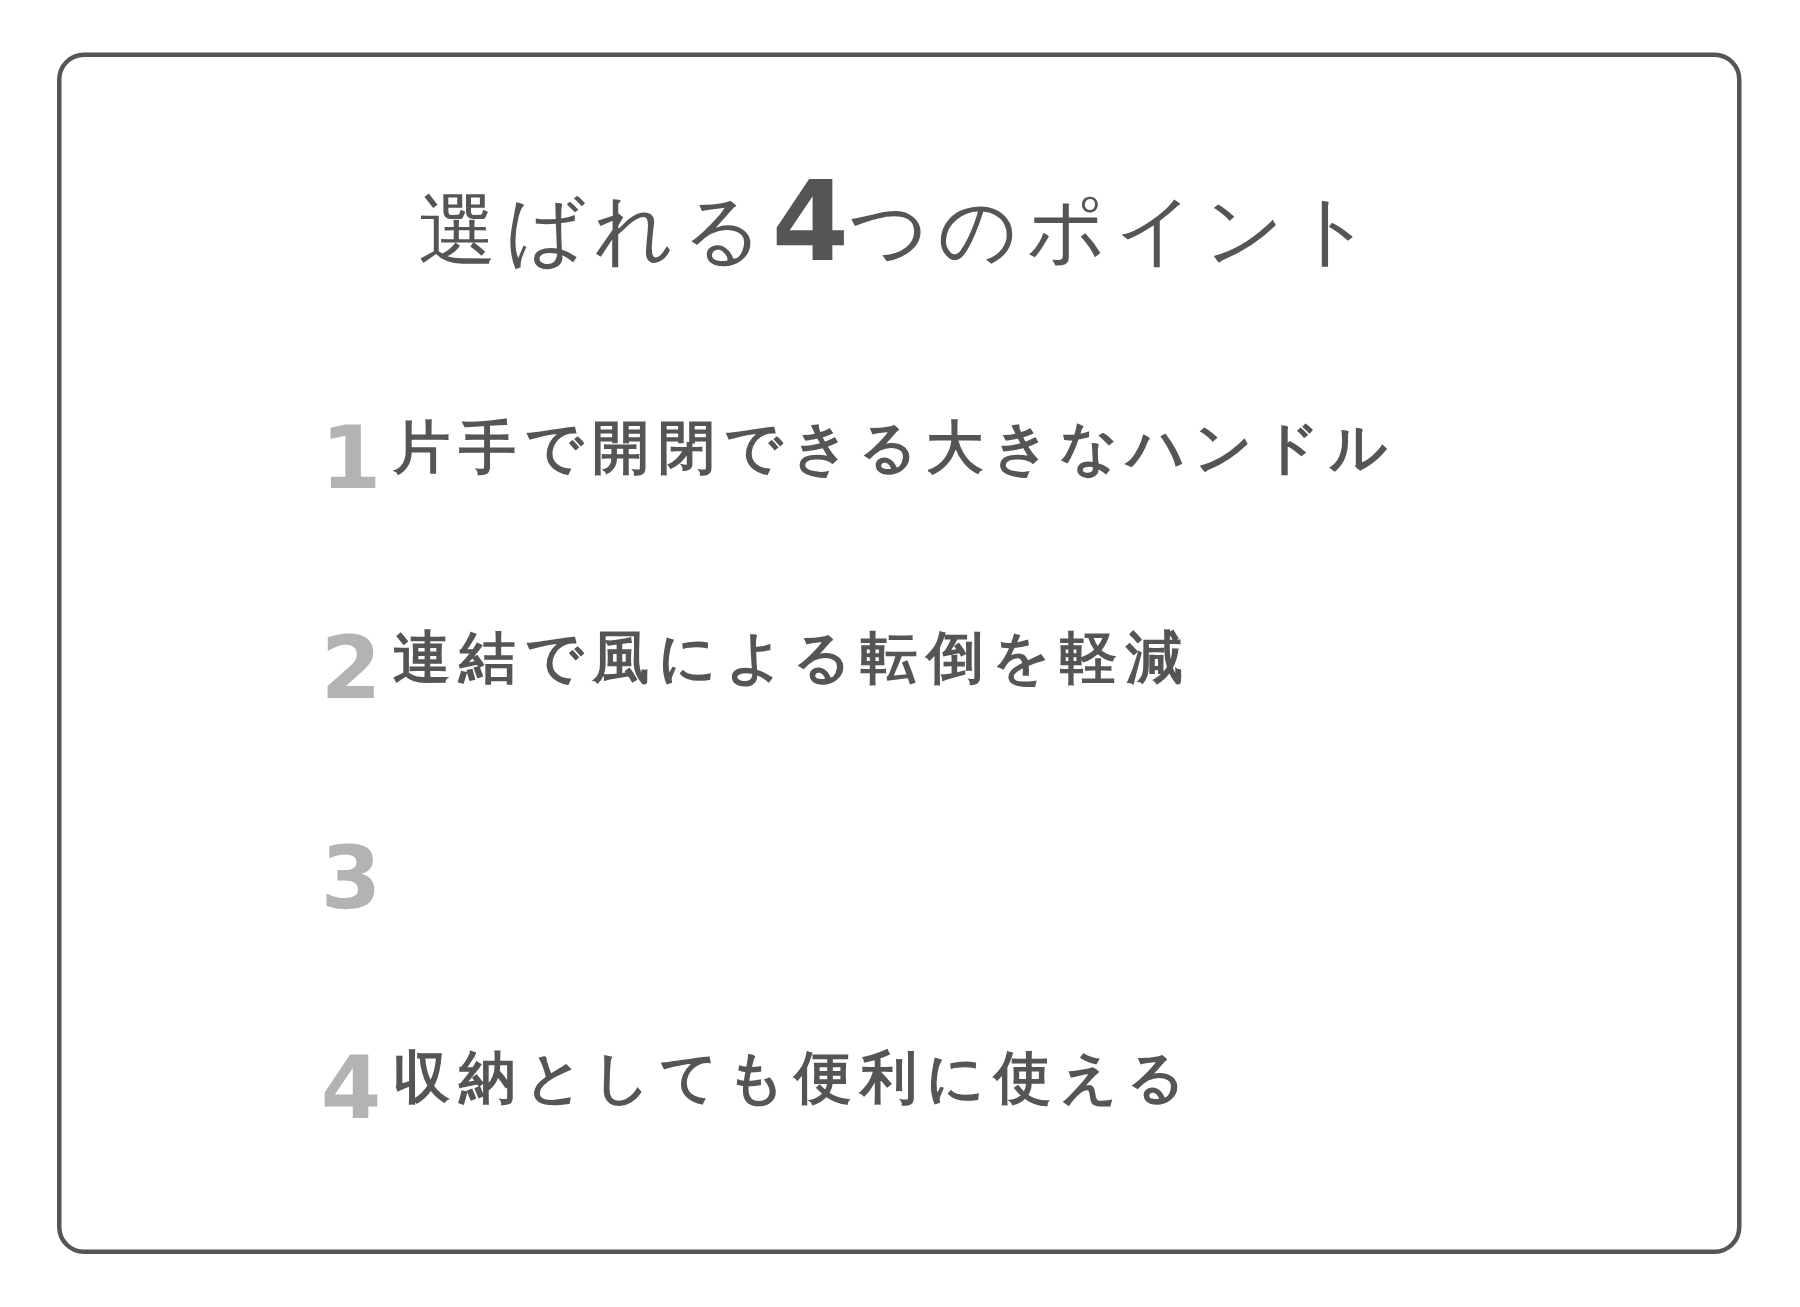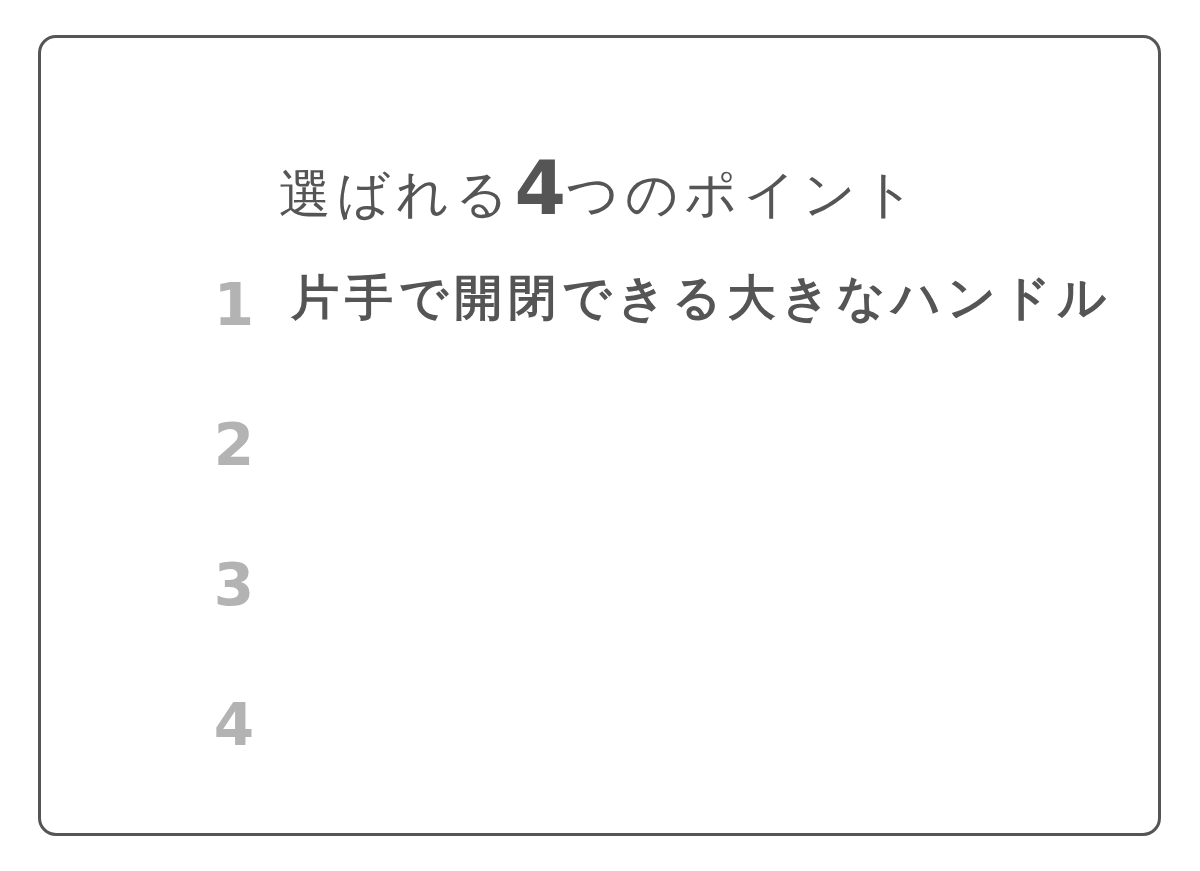--- a/index.html
+++ b/index.html
@@ -1,44 +1,46 @@
 <!DOCTYPE html>
 <html><head>
 <meta charset="utf-8">
 <style>
   html, body { margin:0; padding:0; background:#ffffff; }
   body { width:1200px; height:871px; position:relative; overflow:hidden;
          font-family: "DejaVu Sans", "Liberation Sans", sans-serif; }
   .frame { position:absolute; left:38px; top:35px; width:1117px; height:795px;
            border:3.5px solid #555555; border-radius:18px; box-sizing:content-box; }
   .title { position:absolute; left:0; right:0; top:108px; text-align:center;
-           color:#555555; font-size:52px; letter-spacing:6px; line-height:80px; white-space:nowrap;margin-top:40px; }
+           color:#555555; font-size:52px; letter-spacing:6px; line-height:80px; white-space:nowrap; }
   .title .big { font-weight:bold; font-size:74px; letter-spacing:0; vertical-align:-2px; }
   .item { position:absolute; left:208px; display:flex; align-items:center; height:80px; }
   .num { width:52px; font-size:58px; font-weight:bold; color:#b3b3b3; text-align:center;
          font-family: "DejaVu Sans", sans-serif; line-height:80px; margin-top:14px; }
-  .label { margin-left:31px; font-size:48px; font-weight:bold; color:#555555; letter-spacing:6px; white-space:nowrap; }
+  .label { margin-left:2px; font-size:38px; font-weight:bold; color:#555555; letter-spacing:6px; white-space:nowrap; }
 </style>
 </head>
 <body>
 
 <div class="frame"></div>
 
 <div class="title">
   <span>選ばれる</span><span class="big">4</span><span>つのポイント</span>
 </div>
 
 <div class="item" style="top:258px;">
   <span class="num">1</span>
   <span class="label">片手で開閉できる大きなハンドル</span>
 </div>
 
 <div class="item" style="top:398px;">
   <span class="num">2</span>
+  <span class="label">連結で風による転倒を軽減</span>
 </div>
 
 <div class="item" style="top:538px;">
   <span class="num">3</span>
 </div>
 
 <div class="item" style="top:678px;">
   <span class="num">4</span>
+  <span class="label">収納としても便利に使える</span>
 </div>
 
 </body></html>

